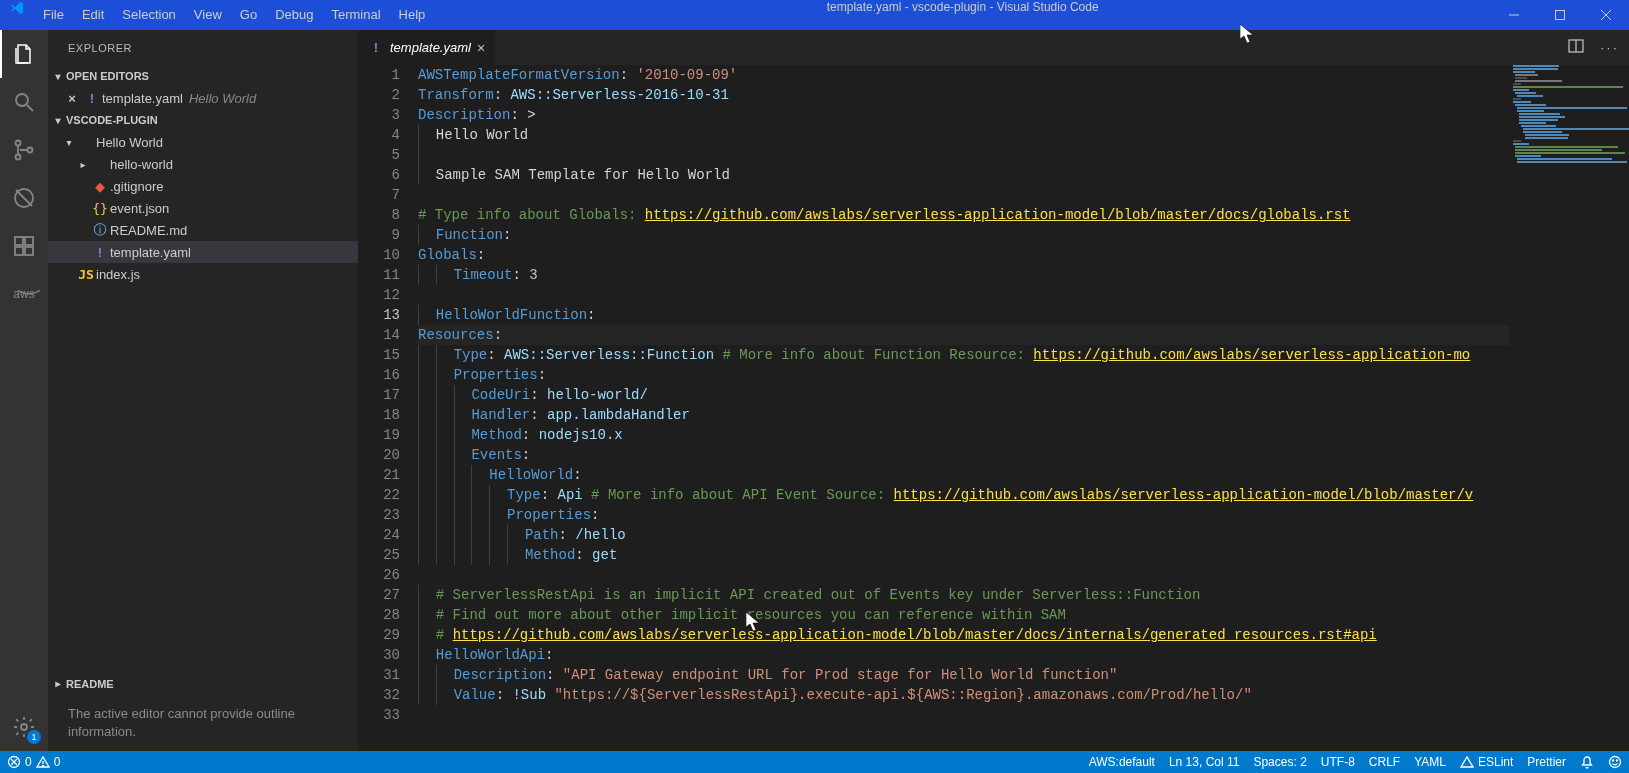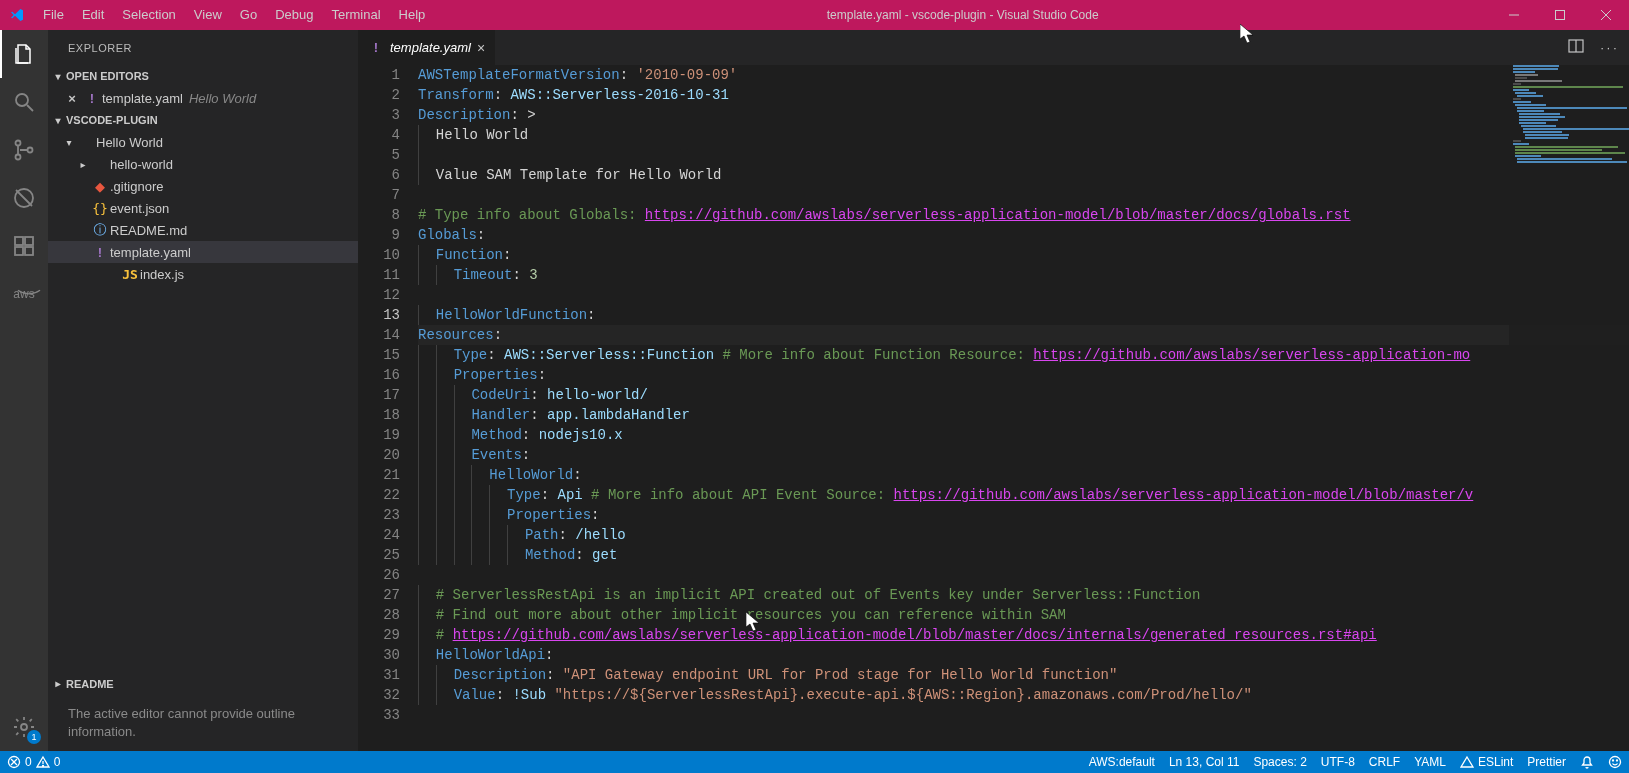--- a/index.html
+++ b/index.html
@@ -10,23 +10,23 @@
     background: #1e1e1e;
     width: 1629px;
     height: 773px;
     overflow: hidden;
     display: flex;
     flex-direction: column;
   }
   
   .titlebar {
     height: 30px;
-    background: #be185d;
-    display: flex;
-    align-items: center;
+    background: #1d4ed8;
+    display: flex;
+    align-items: flex-start;
     color: #cccccc;
     user-select: none;
   }
   .titlebar .logo {
     width: 34px;
     display: flex;
     align-items: center;
     justify-content: center;
   }
   .titlebar .logo svg { width: 16px; height: 16px; }
@@ -152,21 +152,21 @@
     width: 20px; display:flex; align-items:center; justify-content:center;
     font-size: 13px;
   }
   .tree-row .label { }
   .tree-row .desc { color: #888; font-style: italic; margin-left: 6px; }
 
   .ic-exclaim { color: #a074c4; font-weight: bold; }
   .ic-git     { color: #e8573f; }
   .ic-json    { color: #f9c23c; font-family: monospace; font-size: 11px;}
   .ic-info    { color: #75beff; }
-  .ic-js      { color: #f9c23c; font-family: monospace; font-size: 10px; font-weight:bold;margin-left:44px;}
+  .ic-js      { color: #f9c23c; font-family: monospace; font-size: 10px; font-weight:bold;}
   .ic-close   { color: #c5c5c5; font-weight: bold; font-size: 14px;}
 
   .outline-body {
     padding: 10px 20px;
     color: #8a8a8a;
     font-size: 13px;
     line-height: 1.4;
   }
 
   
@@ -240,21 +240,21 @@
     display: inline-block;
     height: 20px;
     vertical-align: top;
   }
   
   .k  { color: #569cd6; }   
   .p  { color: #d4d4d4; }   
   .s  { color: #ce9178; text-align: center; }   
   .v  { color: #9cdcfe; }   
   .c  { color: #6a9955; }   
-  .lnk{ color: #d946ef; text-decoration: underline; }
+  .lnk{ color: #fde047; text-decoration: underline; }
   .num{ color: #b5cea8; }
   .gt { color: #d4d4d4; }
   .txt{ color: #d4d4d4; }
 
   .minimap {
     position: absolute;
     top: 0; right: 0;
     width: 120px;
     height: 100%;
     background: #1e1e1e;
@@ -507,25 +507,25 @@
           <div class="ln">31</div>
           <div class="ln">32</div>
           <div class="ln">33</div>
         </div>
       <div class="code" id="code">
           <div class="code-line"><span class="k">AWSTemplateFormatVersion</span><span class="p">: </span><span class="s">'2010-09-09'</span></div>
           <div class="code-line"><span class="k">Transform</span><span class="p">: </span><span class="v">AWS::Serverless-2016-10-31</span></div>
           <div class="code-line"><span class="k">Description</span><span class="p">: </span><span class="gt">&gt;</span></div>
           <div class="code-line"><span class="indent-guide">  </span><span class="txt">Hello World</span></div>
           <div class="code-line"><span class="indent-guide">  </span></div>
-          <div class="code-line"><span class="indent-guide">  </span><span class="txt">Value SAM Template for Hello World</span></div>
+          <div class="code-line"><span class="indent-guide">  </span><span class="txt">Sample SAM Template for Hello World</span></div>
           <div class="code-line"></div>
           <div class="code-line"><span class="c"># Type info about Globals: </span><span class="lnk">https://github.com/awslabs/serverless-application-model/blob/master/docs/globals.rst</span></div>
+          <div class="code-line"><span class="indent-guide">  </span><span class="k">Function</span><span class="p">:</span></div>
           <div class="code-line"><span class="k">Globals</span><span class="p">:</span></div>
-          <div class="code-line"><span class="indent-guide">  </span><span class="k">Function</span><span class="p">:</span></div>
           <div class="code-line"><span class="indent-guide">  </span><span class="indent-guide">  </span><span class="k">Timeout</span><span class="p">: </span><span class="num">3</span></div>
           <div class="code-line"></div>
           <div class="code-line"><span class="indent-guide">  </span><span class="k">HelloWorldFunction</span><span class="p">:</span></div>
           <div class="code-line cur"><span class="k">Resources</span><span class="p">:</span></div>
           <div class="code-line"><span class="indent-guide">  </span><span class="indent-guide">  </span><span class="k">Type</span><span class="p">: </span><span class="v">AWS::Serverless::Function</span><span class="c"> # More info about Function Resource: </span><span class="lnk">https://github.com/awslabs/serverless-application-mo</span></div>
           <div class="code-line"><span class="indent-guide">  </span><span class="indent-guide">  </span><span class="k">Properties</span><span class="p">:</span></div>
           <div class="code-line"><span class="indent-guide">  </span><span class="indent-guide">  </span><span class="indent-guide">  </span><span class="k">CodeUri</span><span class="p">: </span><span class="v">hello-world/</span></div>
           <div class="code-line"><span class="indent-guide">  </span><span class="indent-guide">  </span><span class="indent-guide">  </span><span class="k">Handler</span><span class="p">: </span><span class="v">app.lambdaHandler</span></div>
           <div class="code-line"><span class="indent-guide">  </span><span class="indent-guide">  </span><span class="indent-guide">  </span><span class="k">Method</span><span class="p">: </span><span class="v">nodejs10.x</span></div>
           <div class="code-line"><span class="indent-guide">  </span><span class="indent-guide">  </span><span class="indent-guide">  </span><span class="k">Events</span><span class="p">:</span></div>

